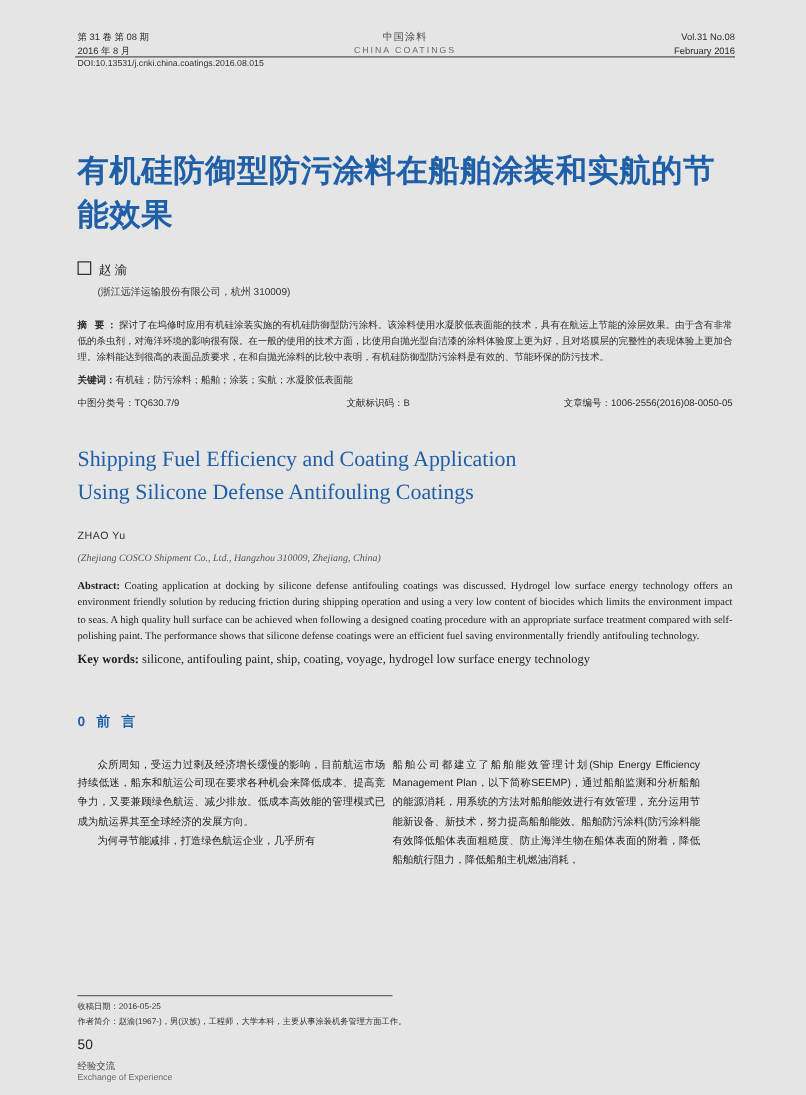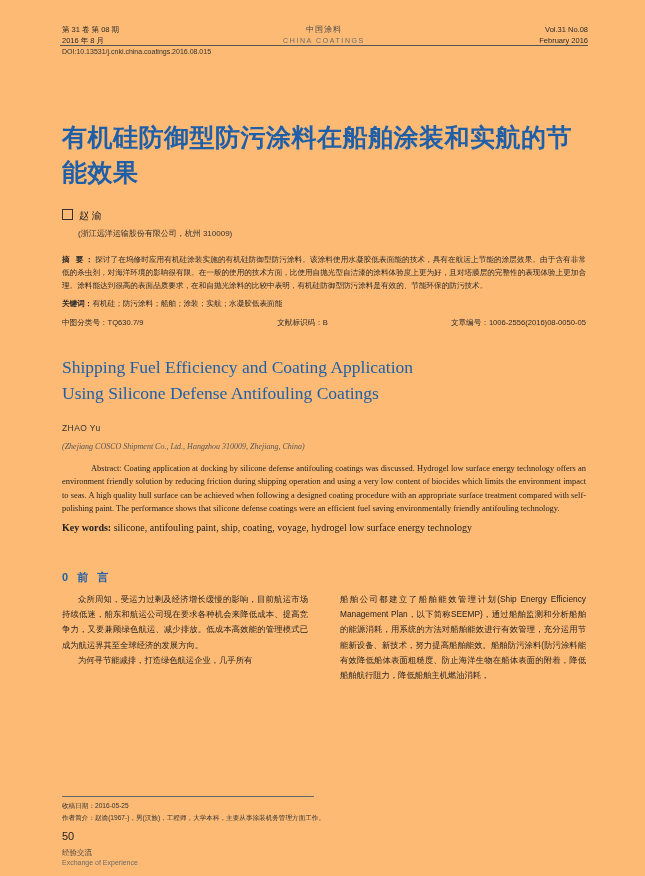--- a/index.html
+++ b/index.html
@@ -11,21 +11,21 @@
     width: 645px;
     height: 876px;
     font-family: "Liberation Serif", serif;
     color: #1a1a1a;
     overflow: hidden;
   }
   .page {
     position: relative;
     width: 645px;
     height: 876px;
-    background: #fdba74;
+    background: #e5e5e5;
     box-sizing: border-box;
   }
   .page-inner {
     position: absolute;
     left: 56px;
     top: 24px;
     width: 536px;
     height: 826px;
   }
 
@@ -184,21 +184,21 @@
   .en-abs {
     margin-top: 11px;
     padding-left: 6px;
     padding-right: 6px;
     font-family: "Liberation Serif", serif;
     font-size: 8.4px;
     line-height: 1.62;
     color: #222;
     text-align: justify;
   }
-  .en-abs .lbl { font-weight: normal; margin-left: 29px; }
+  .en-abs .lbl { font-weight: bold; }
   .en-kw {
     margin-top: 4px;
     padding-left: 6px;
     padding-right: 6px;
     font-family: "Liberation Serif", serif;
     font-size: 10px;
     line-height: 1.62;
     color: #222;
   }
   .en-kw .lbl { font-weight: bold; }
@@ -208,25 +208,25 @@
     margin-top: 34px;
     padding-left: 6px;
     font-family: "Liberation Sans", sans-serif;
     font-size: 11px;
     font-weight: bold;
     color: #1f5fa8;
     letter-spacing: 3px;
   }
   .cols {
     position: relative;
-    margin-top: 7px;
+    margin-top: 19px;
     padding-left: 6px;
     padding-right: 6px;
     display: flex;
-    gap: 32px;
+    gap: 6px;
   }
   .col {
     width: 246px;
     font-family: "Liberation Sans", sans-serif;
     font-size: 8.3px;
     line-height: 1.82;
     color: #1f1f1f;
     text-align: justify;
   }
   .col p { margin: 0; text-indent: 16px; }

